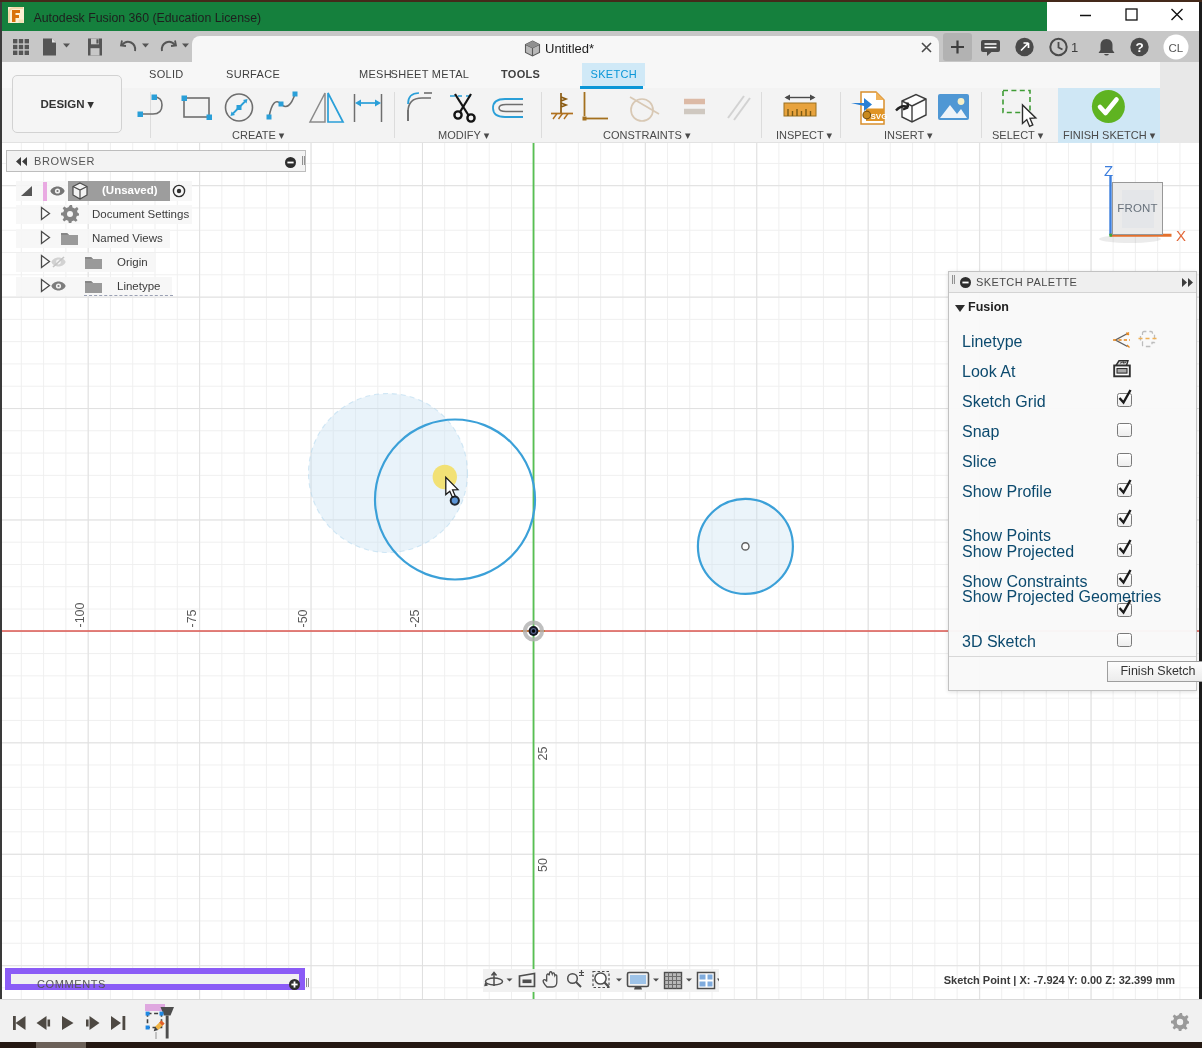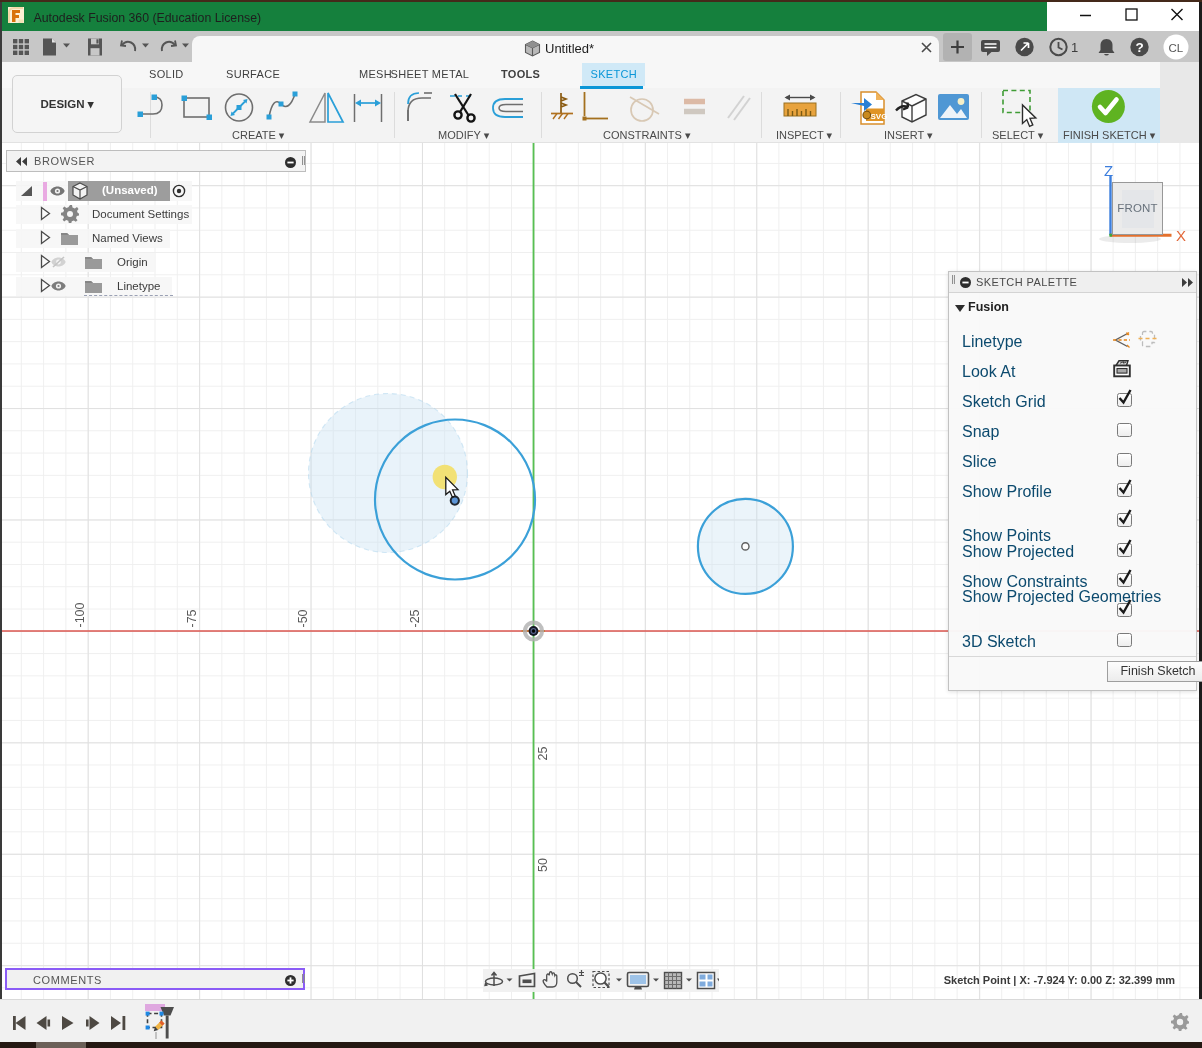--- a/index.html
+++ b/index.html
@@ -483,21 +483,21 @@
       </svg>
     <span class="cb" style="top:330.5px;"></span>
       <svg class="abs ckm" style="top:324.0px;" width="20" height="22" viewBox="0 0 20 22">
         <path d="M4.5 12 L8.5 16.5 L15.5 4" fill="none" stroke="#1a1a1a" stroke-width="2.4"></path>
       </svg>
     <span class="cb" style="top:360.5px;"></span>
     <div class="abs" style="left:0;top:384px;width:247px;height:1px;background:#d8d8d8;"></div>
     <div class="abs" style="left:158px;top:389px;width:102px;height:21px;background:linear-gradient(#fdfdfd,#ececec);border:1px solid #9e9e9e;text-align:center;line-height:19px;font-size:12.5px;color:#333;">Finish Sketch</div>
   </div>
 
-  <div class="abs" style="left:5px;top:967.5px;width:300px;height:22px;background:#f1f1f1;border:2px solid #8b5cf6;">
+  <div class="abs" style="left:5px;top:967.5px;width:300px;height:22px;background:#f1f1f1;border:6px solid #8b5cf6;">
     <span class="abs" style="left:26px;top:4px;font-size:11px;letter-spacing:0.6px;color:#555;">COMMENTS</span>
     <svg class="abs" style="left:278px;top:5.5px;" width="11" height="11" viewBox="0 0 11 11">
         <circle cx="5.5" cy="5.5" r="5.5" fill="#2d2d2d"></circle>
         <rect x="2.4" y="4.6" width="6.2" height="1.8" fill="#fff"></rect>
         <rect x="4.6" y="2.4" width="1.8" height="6.2" fill="#fff"></rect>
       </svg>
     <span class="abs" style="left:294px;top:2.5px;color:#8a8a8a;font-size:12px;">‖</span>
   </div>
 
   <div class="abs" style="left:483px;top:968.5px;width:236px;height:23px;background:rgba(240,240,240,0.95);"></div>

